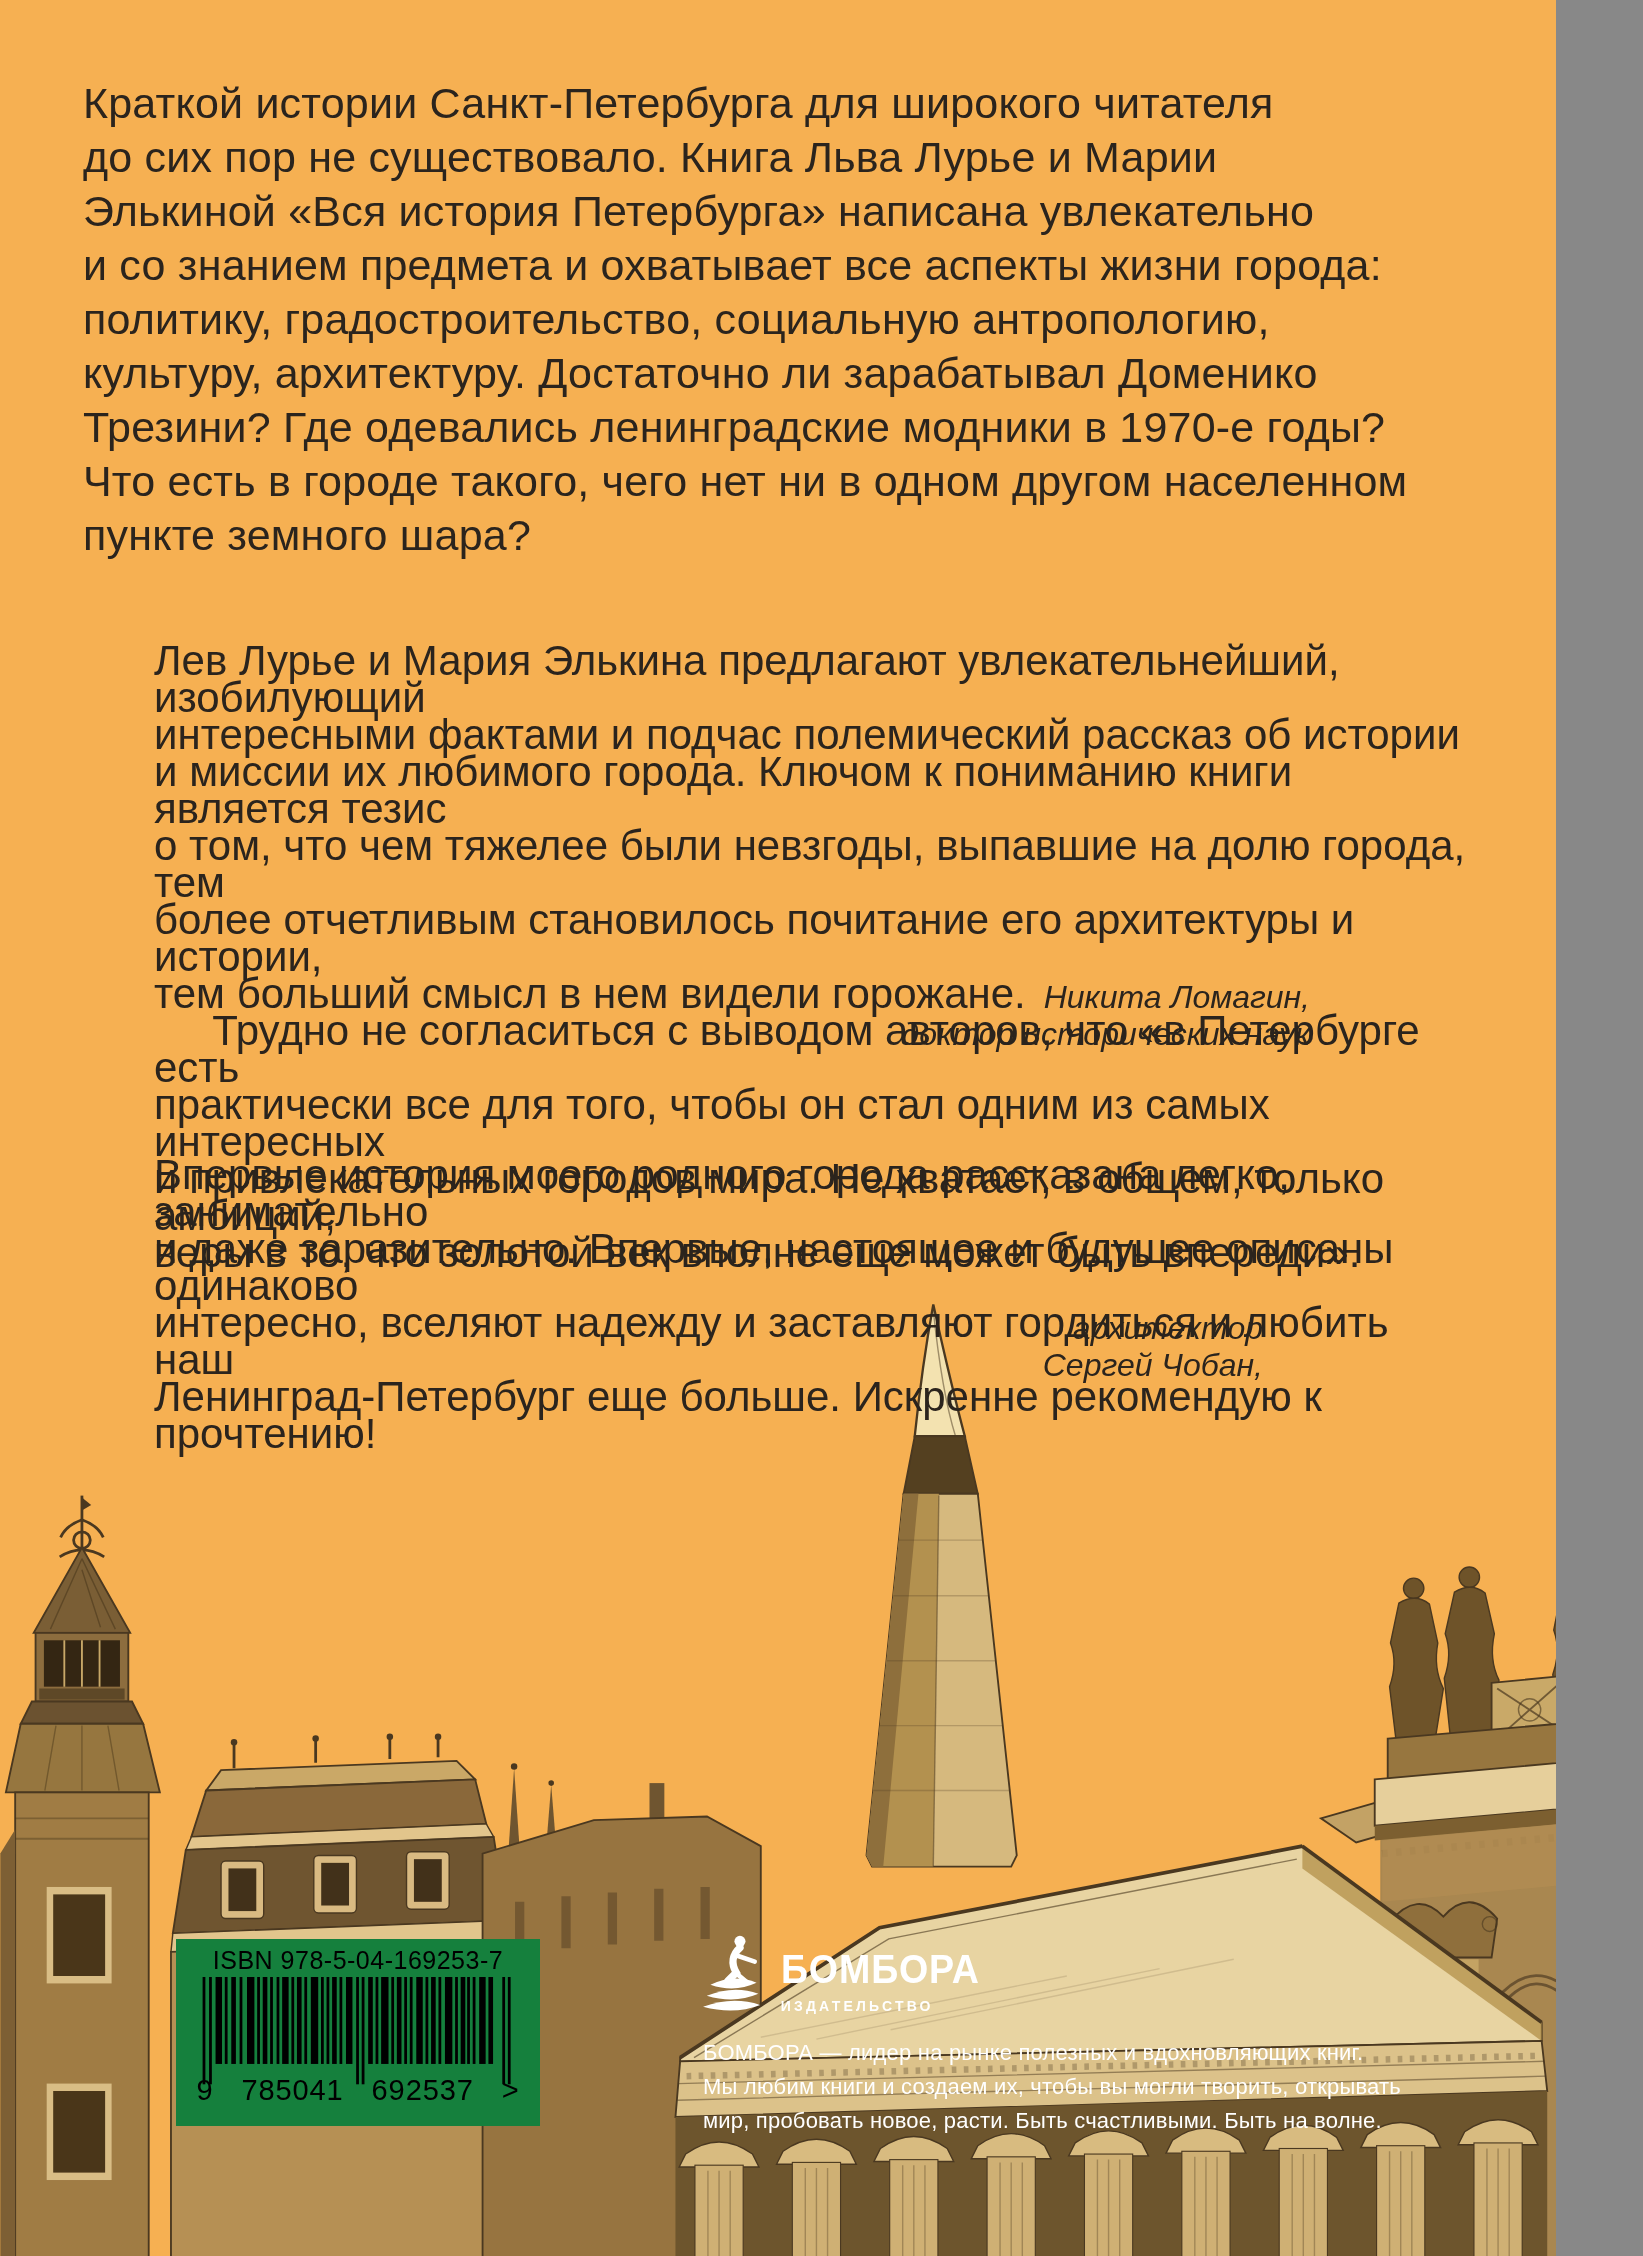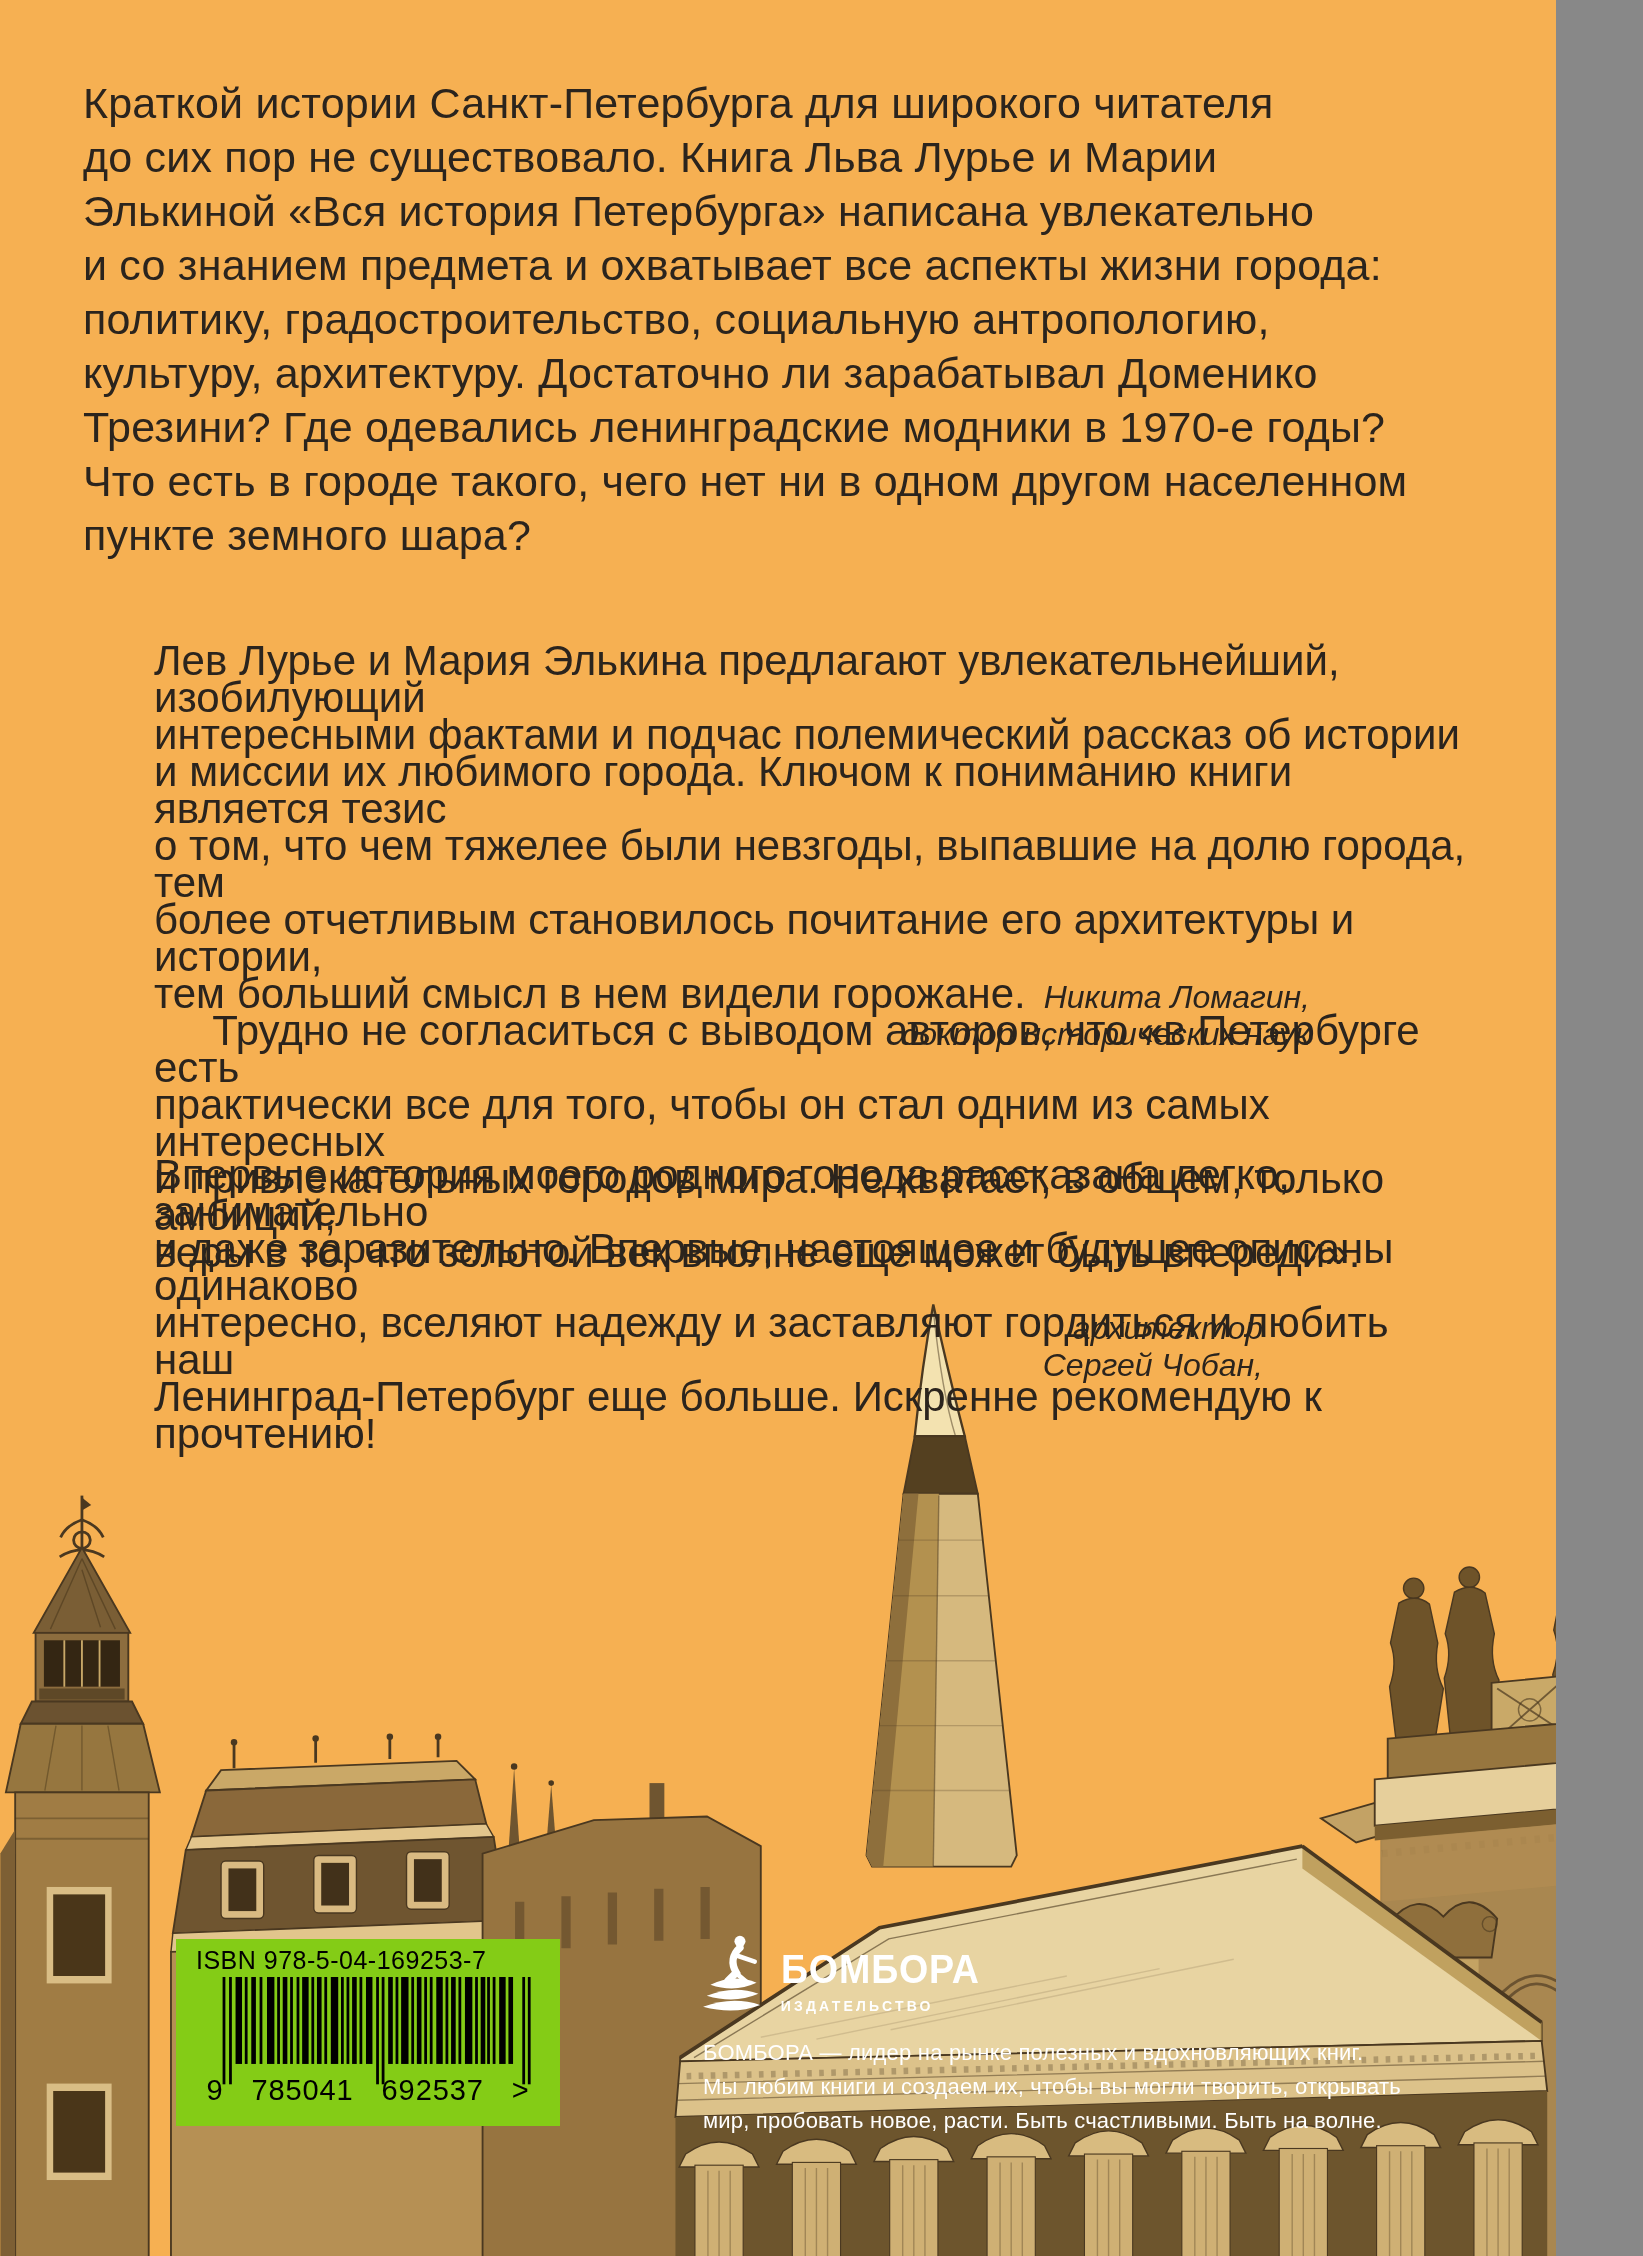--- a/index.html
+++ b/index.html
@@ -13,21 +13,21 @@
   .p1{left:83px;top:76px;width:1503px;font-size:43px;line-height:54px;letter-spacing:0.2px;}
   .quote{font-size:42px;line-height:37px;width:1317px;}
   .q1{left:154px;top:642px;}
   .q2{left:154px;top:1156px;}
   .attr{position:absolute;z-index:2;font-style:italic;font-size:32px;line-height:37px;text-align:right;}
   .a1{left:154px;top:951px;width:1156px;margin-top:28px;}
   .a2{left:154px;top:1310px;width:1109px;}
 
   .isbn-box{
     position:absolute;left:176px;top:1939px;width:364px;height:187px;
-    background:#84cc16;z-index:3;color:#000;padding-left:20px;
+    background:#15803d;z-index:3;text-align:center;color:#000;
   }
   .isbn-label{font-size:25px;letter-spacing:0.5px;margin-top:6.5px;}
   .barcode{display:block;margin:2.8px auto 0;}
   .isbn-digits{
     position:absolute;left:0;right:0;top:135px;
     display:flex;justify-content:center;align-items:flex-start;gap:28px;
     font-size:29px;letter-spacing:0.9px;
   }
 
   .publisher{position:absolute;left:703px;top:1933px;z-index:3;color:#fff;}

